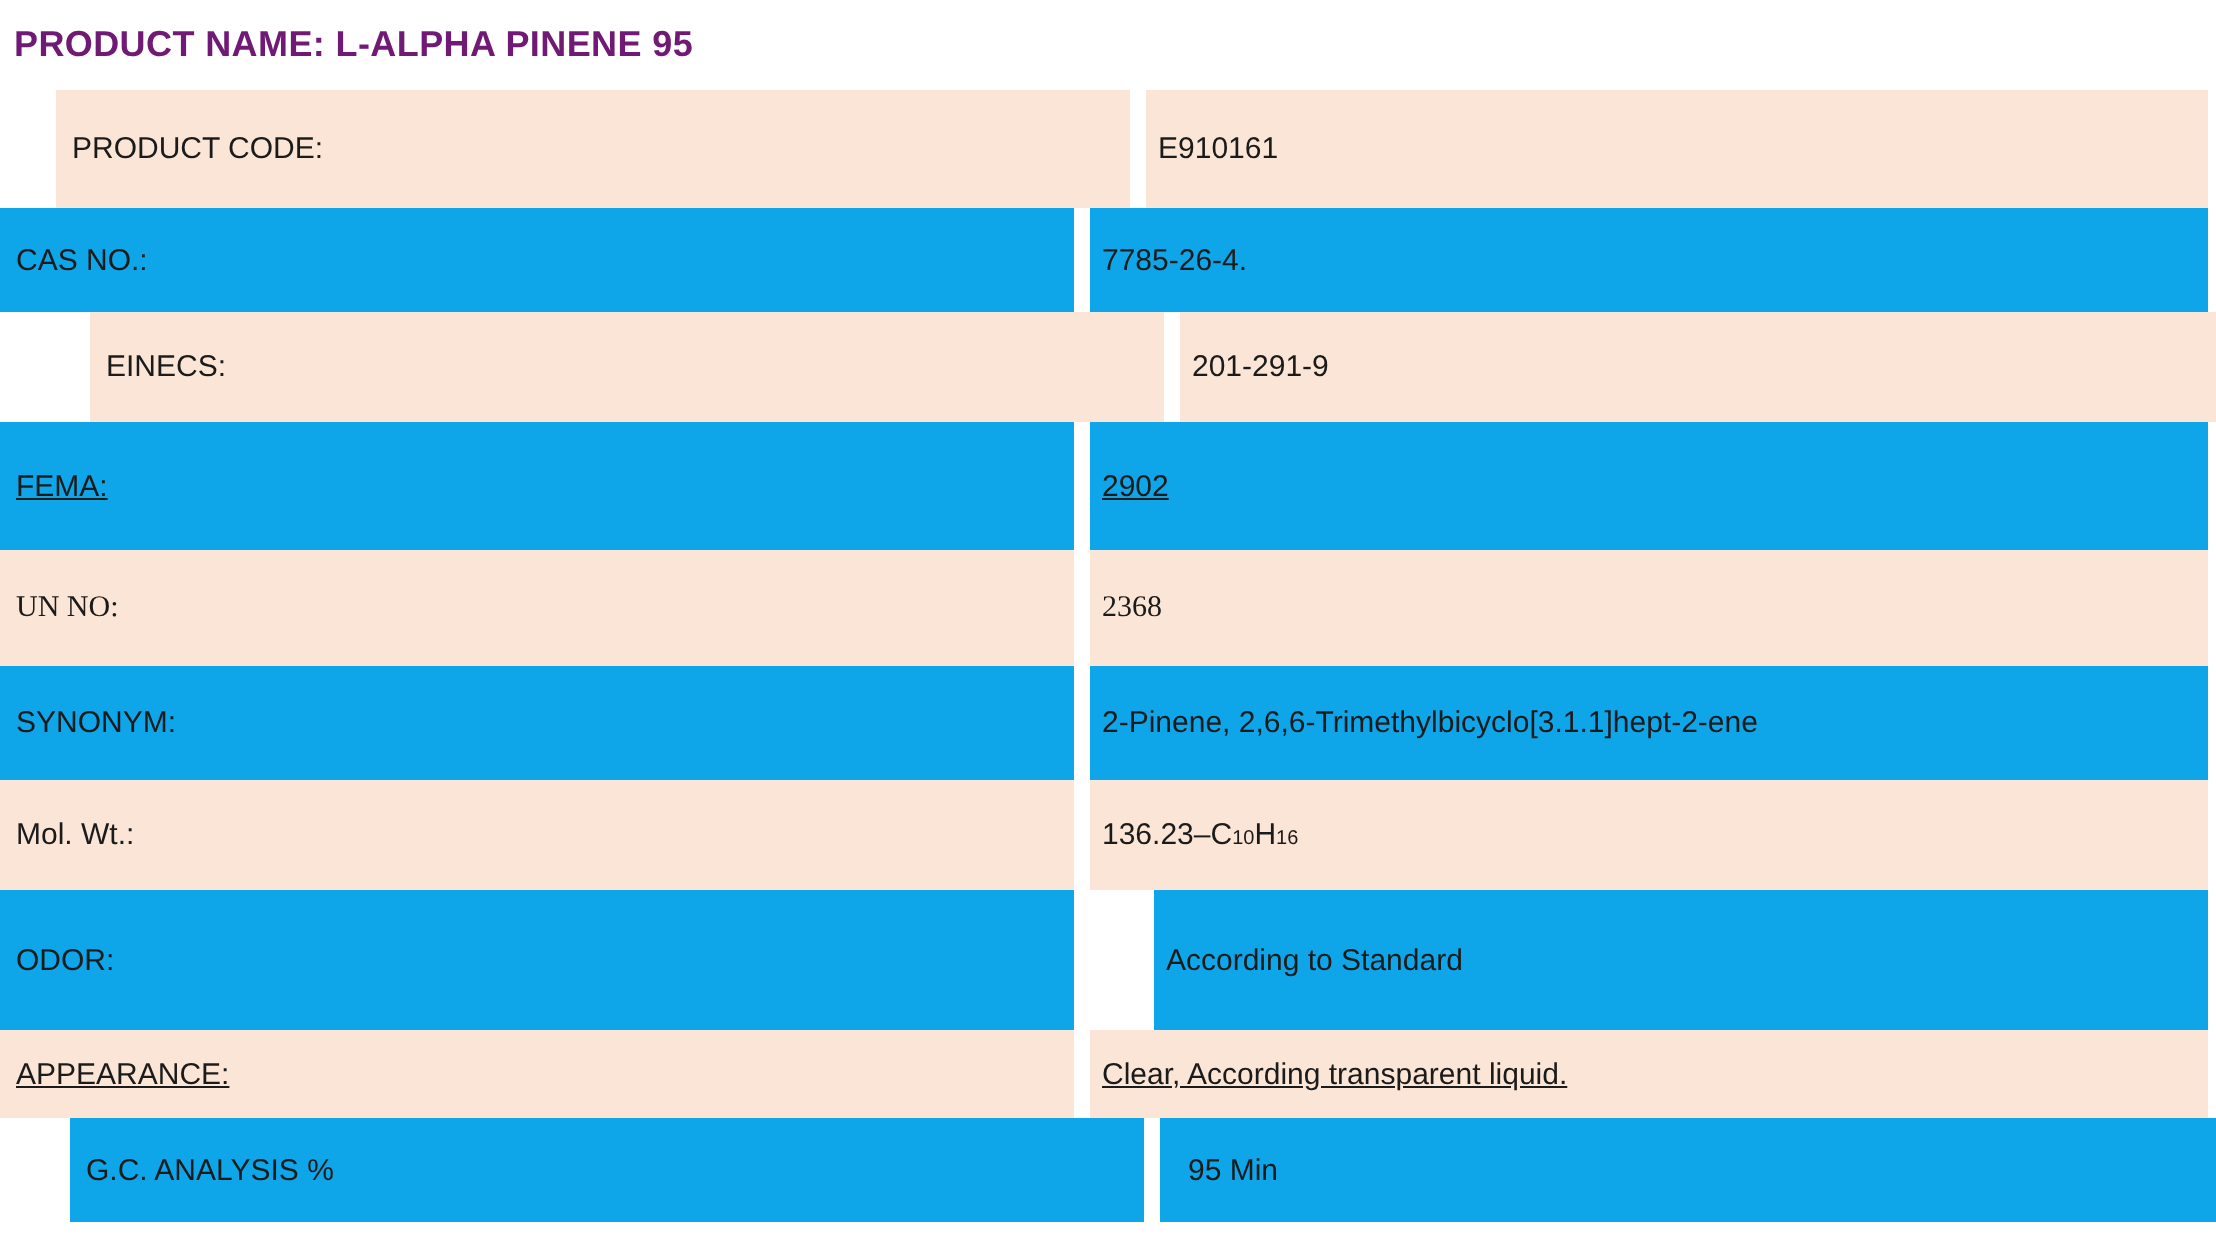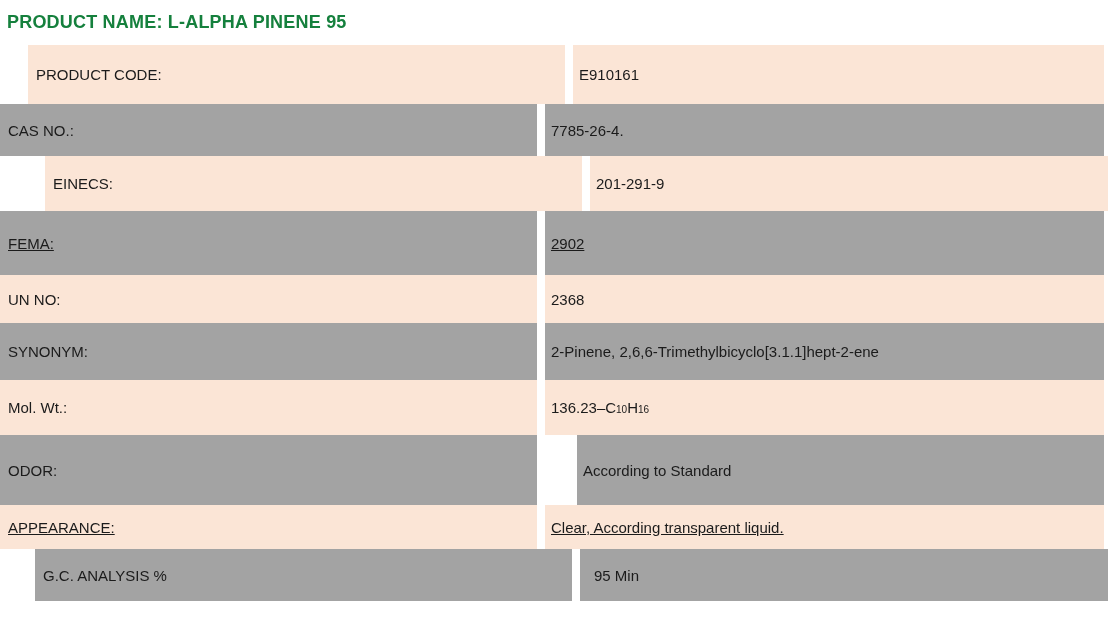--- a/index.html
+++ b/index.html
@@ -19,50 +19,50 @@
   .title-bar {
     height: 45px;
     display: flex;
     align-items: center;
     padding-left: 7px;
     box-sizing: border-box;
   }
   .title-bar .title-text {
     font-size: 18px;
     font-weight: bold;
-    color: #15803d;
+    color: #701a75;
     letter-spacing: 0.2px;
     white-space: nowrap;
   }
   .rows {
     width: 100%;
   }
   .row {
     display: flex;
     width: 100%;
     box-sizing: border-box;
   }
   
   .row:nth-child(1)  { height: 59px; padding-left: 28px; }
   .row:nth-child(2)  { height: 52px; }
   .row:nth-child(3)  { height: 55px; margin-left: 45px; }
   .row:nth-child(4)  { height: 64px; text-decoration: underline; }
-  .row:nth-child(5)  { height: 48px; }
+  .row:nth-child(5)  { height: 58px; font-family: Liberation Serif, serif; }
   .row:nth-child(6)  { height: 57px; }
   .row:nth-child(7)  { height: 55px; }
   .row:nth-child(8)  { height: 70px; gap: 16px; }
   .row:nth-child(9)  { height: 44px; text-decoration: underline; }
   .row:nth-child(10) { height: 52px; margin-left: 35px; }
   .cell {
     display: flex;
     align-items: center;
     box-sizing: border-box;
     font-size: 15px;
     white-space: nowrap;
-    background: #a3a3a3;
+    background: #0ea5e9;
   }
   .cell.label {
     width: 537px;
     flex: 0 0 537px;
     padding-left: 8px;
   }
   .gutter {
     width: 8px;
     flex: 0 0 8px;
     background: #ffffff;

